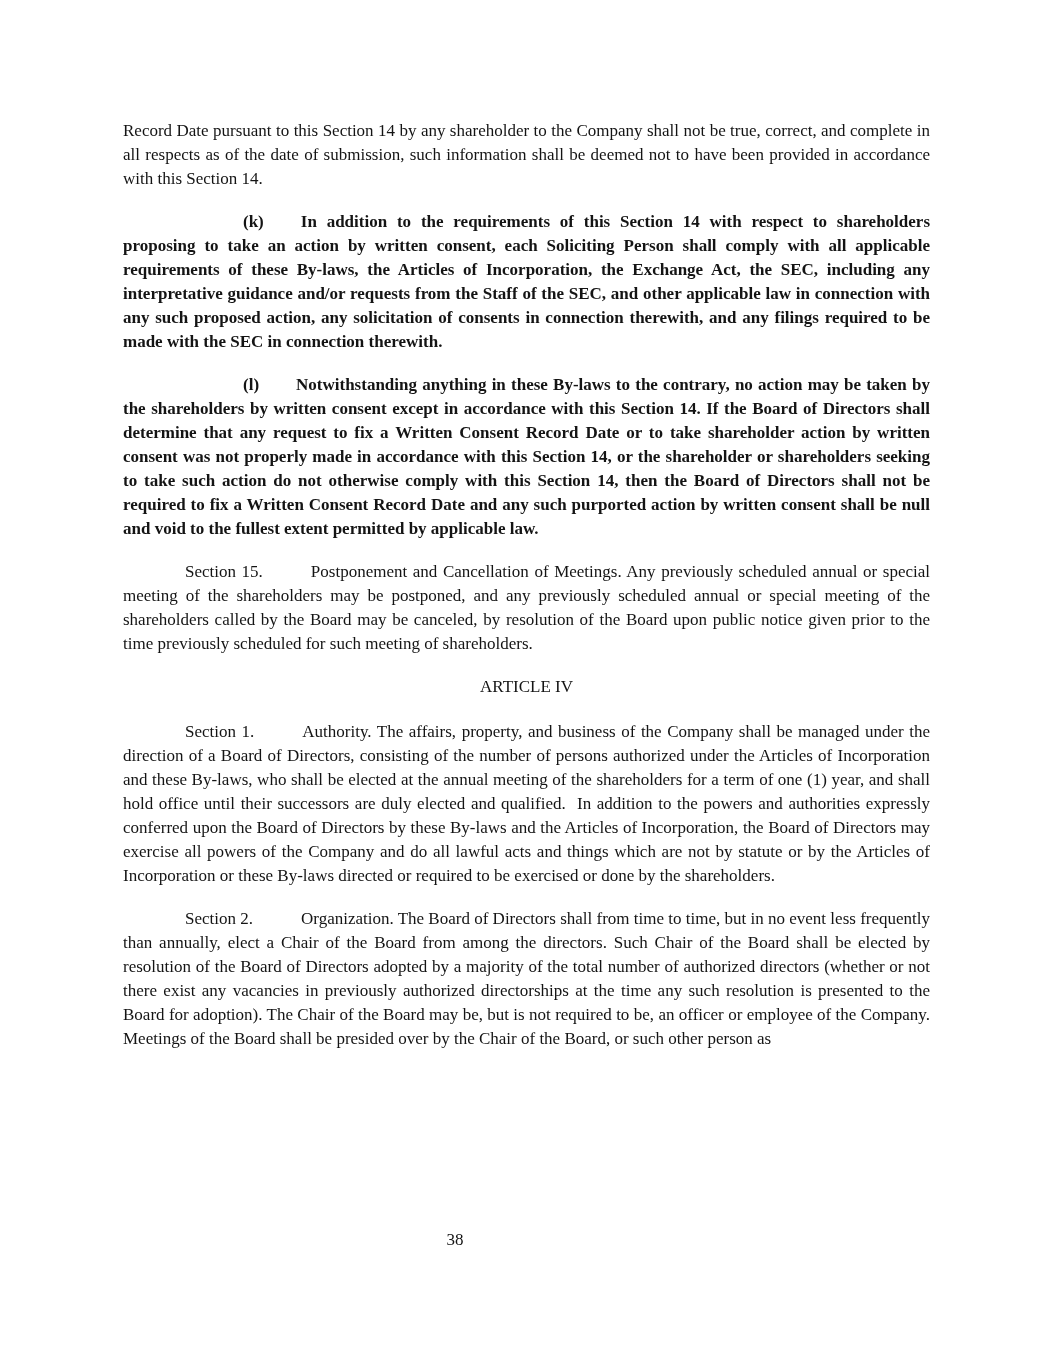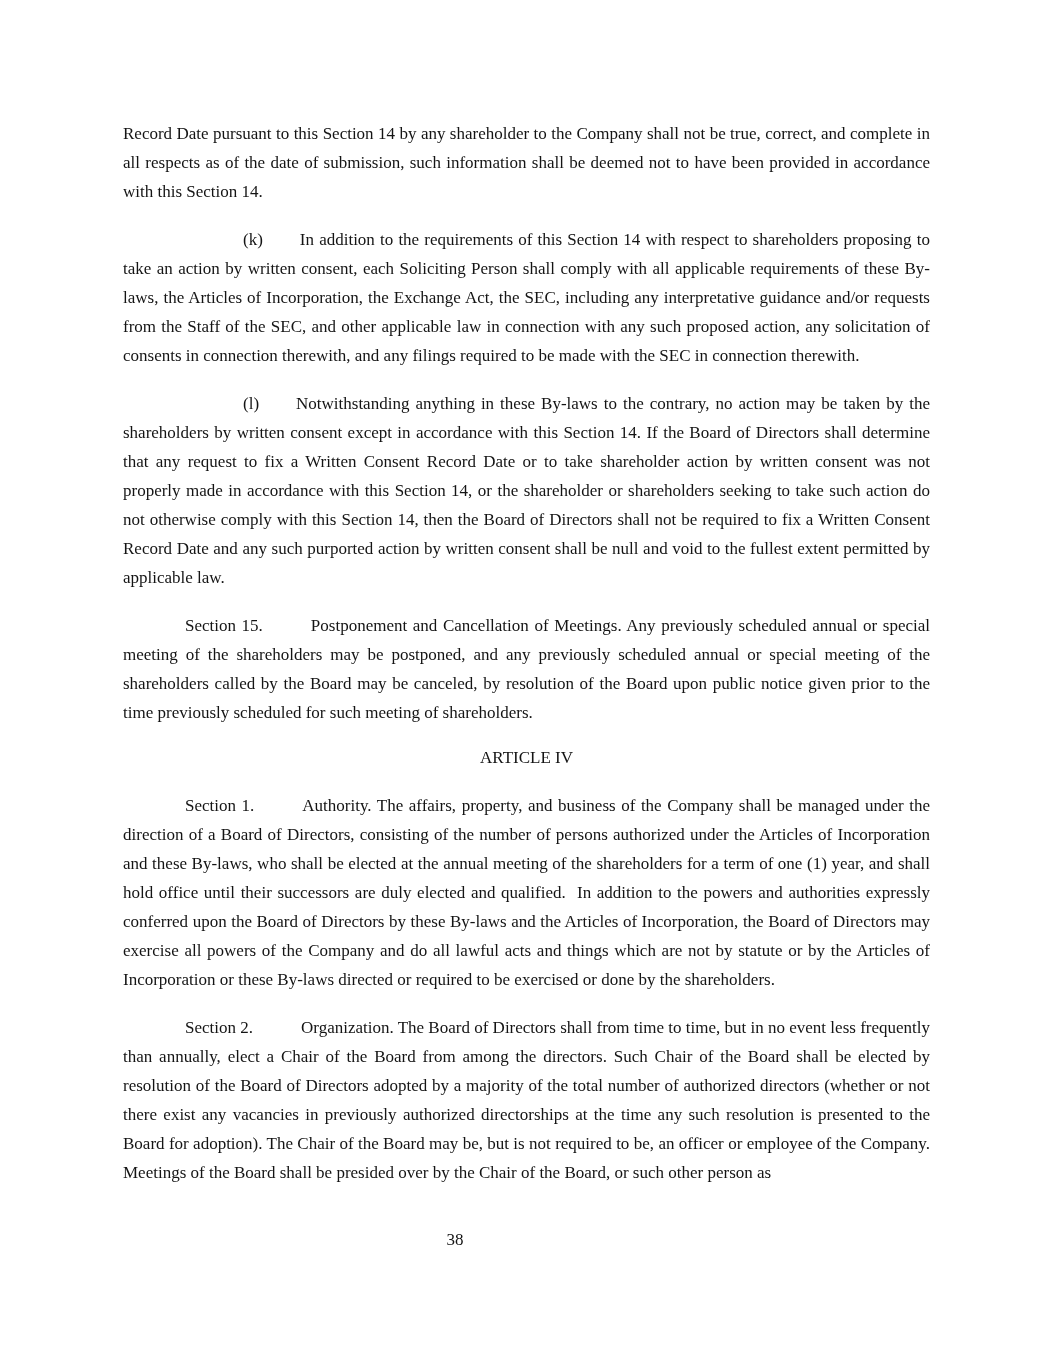--- a/index.html
+++ b/index.html
@@ -18,26 +18,26 @@
   }
   .content {
     position: absolute;
     left: 123px;
     top: 119px;
     width: 807px;
   }
   .para {
     margin: 0 0 19px 0;
     font-size: 17px;
-    line-height: 29px;
+    line-height: 24px;
     text-align: justify;
     text-justify: inter-word;
   }
   .indent-section { text-indent: 62px; }
-  .indent-clause  { text-indent: 120px; }
+  .indent-clause  { text-indent: 120px; font-weight: bold; }
   .tab-after-label-section {
     display: inline-block;
     width: 48px;
   }
   .tab-after-label-clause {
     display: inline-block;
     width: 37px;
   }
   .u { }
   .heading {

